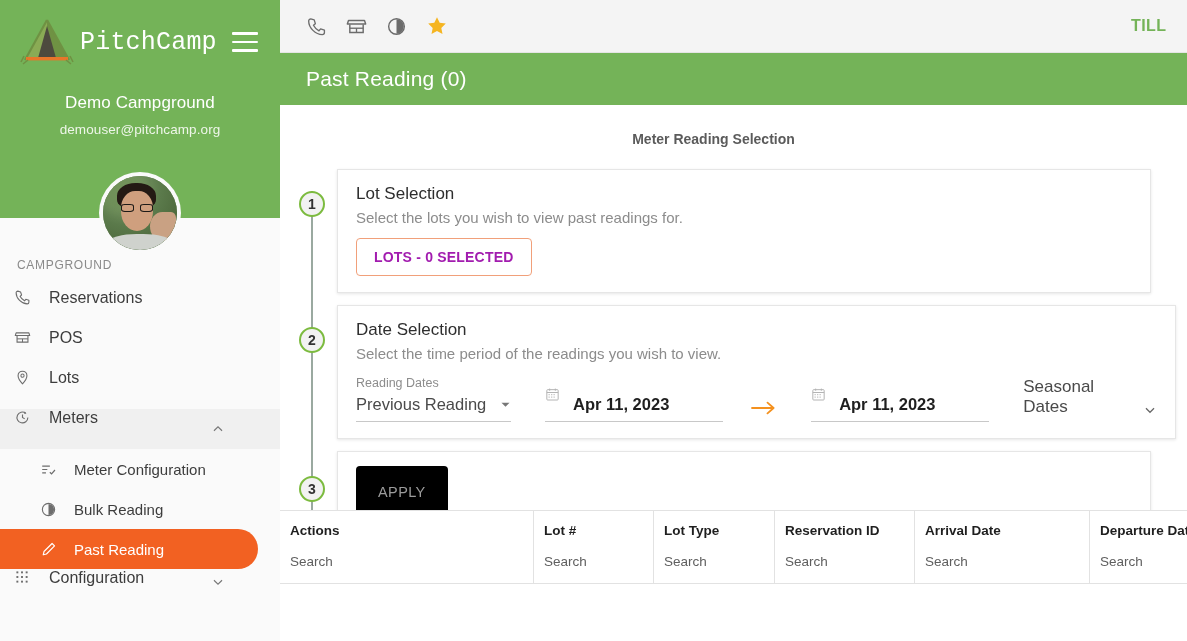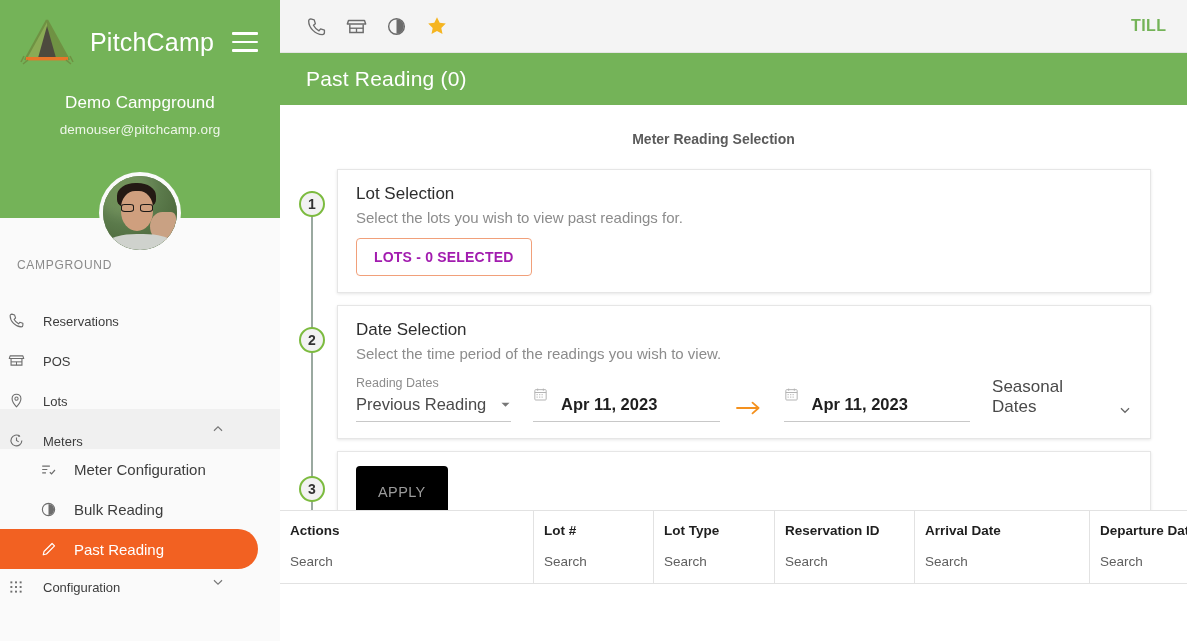--- a/index.html
+++ b/index.html
@@ -28,23 +28,24 @@
   .sb-brandrow {
     display: flex; align-items: center;
     height: 84px;
     padding: 0 22px 0 18px;
   }
   .sb-logo { width: 58px; height: 56px; flex: 0 0 58px; position: relative; }
   .sb-title {
     color: #ffffff;
     font-size: 25px;
     letter-spacing: .2px;
-    margin-left: 14px;
+    margin-left: 4px;
     flex: 1 1 auto;
     white-space: nowrap;
+    font-family: Liberation Mono, monospace;
   }
   .sb-burger {
     width: 26px; height: 20px;
     display: flex; flex-direction: column; justify-content: space-between;
     cursor: pointer;
   }
   .sb-burger i { display: block; height: 2.6px; background: #fff; border-radius: 1px; }
 
   .sb-org {
     text-align: center; color: #ffffff;
@@ -79,25 +80,25 @@
   .sb-avatar .glass i.r { right:0; }
   .sb-avatar .shirt { position:absolute; left:10%; bottom:0; width:80%; height:22%; background:#cfd2cd; border-radius:45% 45% 0 0; }
   .sb-avatar .arm { position:absolute; right:2%; top:48%; width:34%; height:40%; background:#c9a183; border-radius:50% 20% 0 50%; }
 
   .sb-list { padding-top: 40px; }
   .sb-section {
     font-size: 12px; color: #8a8a8a; letter-spacing: .7px;
     padding: 0 0 0 17px; margin-bottom: 17px;
   }
   .sb-item {
-    display: flex; align-items: flex-end;
+    display: flex; align-items: flex-start;
     height: 40px;
-    padding-left: 8px;
+    padding-left: 14px;
     color: #3d3d3d;
-    font-size: 13px;
+    font-size: 16px;
     cursor: pointer;
     position: relative;
   }
   .sb-item .ico {
     width: 24px; flex: 0 0 24px;
     display: flex; align-items: center; justify-content: flex-start;
     color: #6d6d6d;
   }
   .sb-item .lbl { margin-left: 11px; white-space: nowrap; }
   .sb-item.group { background: #f0f0f0; }
@@ -200,21 +201,21 @@
     border: 1px solid #f1a07a;
     color: #a21caf;
     background: #fff;
     border-radius: 4px;
     font-size: 14px; font-weight: bold;
     letter-spacing: .2px;
     padding: 10px 17px;
     cursor: pointer;
   }
 
-  .daterow { display: flex; align-items: flex-end; gap: 0; }
+  .daterow { display: flex; align-items: flex-end; gap: 12px; }
   .fld { position: relative; }
   .fld .flabel {
     font-size: 12.5px; color: #8c8c8c;
     position: absolute; top: -19px; left: 0;
     white-space: nowrap;
   }
   .fld-sel {
     width: 155px;
     border-bottom: 1px solid #c8c8c8;
     padding-bottom: 7px;

